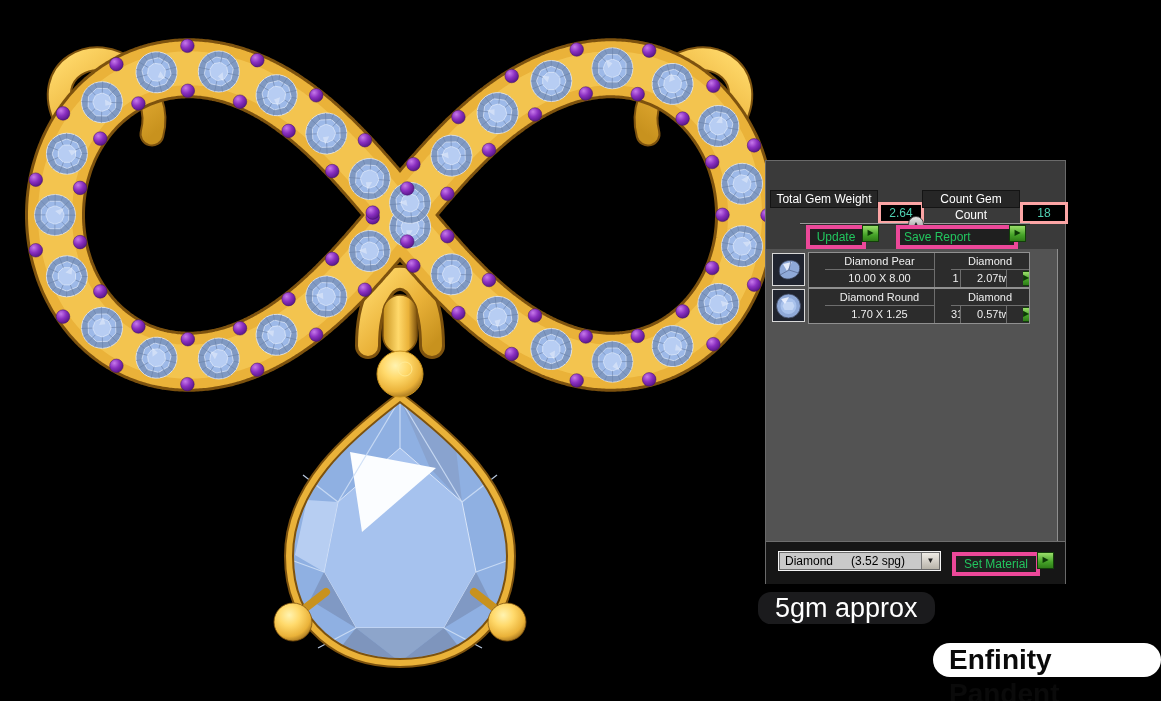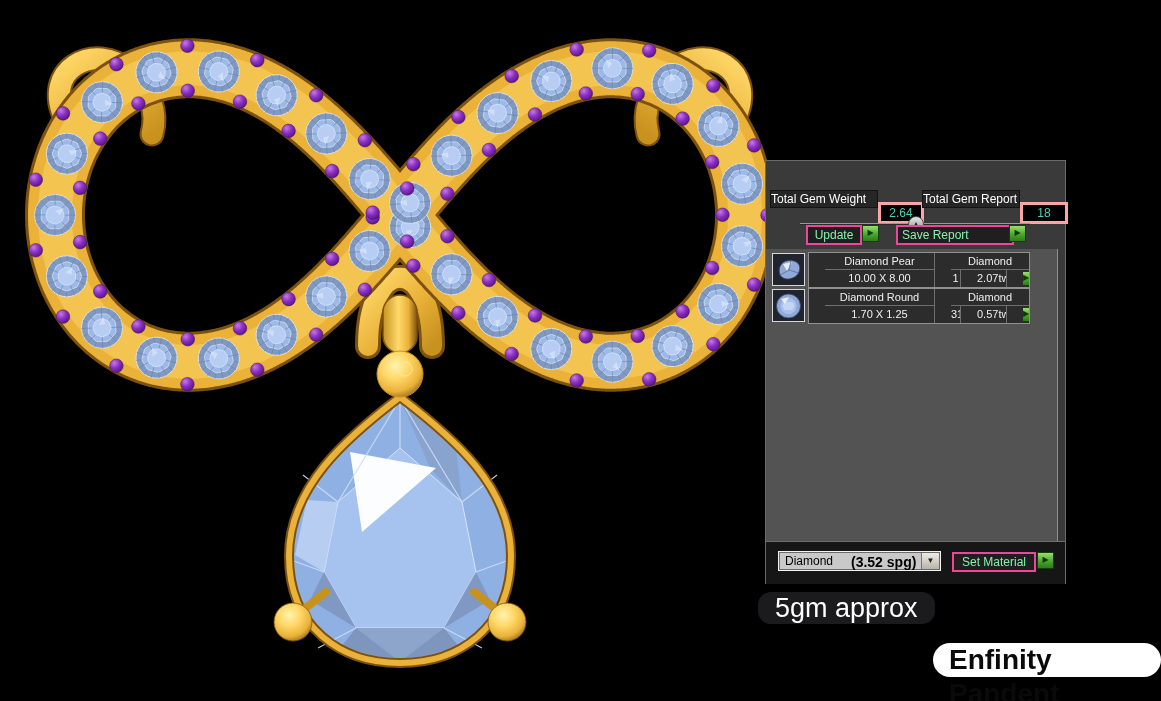--- a/index.html
+++ b/index.html
@@ -19,31 +19,31 @@
   #titlebar .ticon{position:absolute;left:3px;top:2px;width:18px;height:18px;}
   #titlebar .ttext{position:absolute;left:30px;top:4px;font-weight:bold;color:#1b1b1b;
                    font-size:12px;letter-spacing:.2px;}
   #titlebar .tdiv{position:absolute;left:146px;top:4px;width:1px;height:15px;background:#8e8a82;}
   #close-btn{position:absolute;right:5px;top:3px;width:16px;height:14px;
              background:linear-gradient(180deg,#f2efe8,#ccc8be);
              border:1px solid;border-color:#ffffff #6f6b63 #6f6b63 #ffffff;
              color:#b03030;font-weight:bold;font-size:11px;line-height:12px;text-align:center;cursor:pointer;}
 
   .stat-label{top:29px;height:16px;line-height:16px;background:#262626;border:1px solid #141414;
-              color:#fff;}
+              color:#fff;text-align:center;}
   .stat-value{top:41px;height:16px;line-height:16px;background:#000000;border:3px solid #fca5a5;
               color:#4fd0b2;text-align:center;}
 
   #slider-line{left:34px;top:62px;width:230px;height:0;border-top:1px solid #9a9a9a;border-bottom:1px solid #2a2a2a;}
   #slider-knob{left:142px;top:55px;width:14px;height:14px;border-radius:50%;
                background:linear-gradient(180deg,#e8e8e8,#8f8f8f);border:1px solid #4a4a4a;
                color:#222;font-size:7px;line-height:14px;text-align:center;}
 
-  .dk-btn{height:16px;line-height:16px;background:#1f1f1f;border:2px solid #ec4899;
-          color:#86efac;text-align:center;cursor:pointer;}
+  .dk-btn{height:16px;line-height:16px;background:#1f1f1f;border:4px solid #ec4899;
+          color:#22c55e;text-align:center;cursor:pointer;}
   .gbtn{width:15px;height:15px;background:linear-gradient(180deg,#9ade6a,#45a228 60%,#2f7d18);
         border:1px solid #123f0a;color:#0c3a06;font-size:8px;line-height:14px;text-align:center;cursor:pointer;}
 
   #list-area{left:0;top:88px;width:291px;height:292px;background:#535353;
              border-right:1px solid #8f8f8f;border-bottom:1px solid #1d1d1d;}
   .gem-row{position:absolute;left:6px;width:258px;height:36px;cursor:pointer;}
   .thumb{position:absolute;left:0;top:1px;width:31px;height:31px;border:1px solid #d8d8d8;background:#20242f;}
   .rowgrid{position:absolute;left:36px;top:0;width:222px;height:36px;background:#2c2c2c;
            border:1px solid #909090;box-sizing:border-box;display:grid;
            grid-template-columns:126px 26px 46px 22px;grid-template-rows:17px 17px;}
@@ -52,21 +52,21 @@
   .cell.last{border-right:none;}
   .cell.bot{border-bottom:none;}
   .span3{grid-column:2/5;}
   .arrowcell{display:flex;align-items:center;justify-content:center;border-bottom:none;}
 
   #panel-footer{left:0;top:380px;width:299px;height:42px;background:#161616;border-top:1px solid #6e6e6e;}
   #material-dropdown{position:absolute;left:12px;top:9px;width:163px;height:20px;background:#c9c9c9;
                      border:1px solid #f5f5f5;box-shadow:inset 0 0 0 1px #6a6a6a;box-sizing:border-box;
                      color:#000;cursor:pointer;}
   #material-dropdown .mname{position:absolute;left:6px;top:2px;font-size:12px;}
-  #material-dropdown .mdens{position:absolute;left:72px;top:2px;font-size:14px;font-weight:bold;}
+  #material-dropdown .mdens{position:absolute;left:72px;top:2px;font-size:12px;}
   #dd-arrow{position:absolute;right:1px;top:1px;width:17px;height:16px;
             background:linear-gradient(180deg,#efece6,#b8b4aa);border-left:1px solid #777;
             font-size:8px;line-height:16px;text-align:center;color:#222;cursor:pointer;}
 
   
   #weight-note{left:758px;top:592px;height:32px;line-height:32px;padding:0 17px;border-radius:13px;
                background:#1b1b1d;color:#ffffff;font-size:27px;}
   #design-pill{left:933px;top:643px;height:34px;line-height:34px;padding:0 16px;border-radius:17px;
                background:#fff;color:#0a0a0a;font-size:28px;font-weight:600;}
 </style>
@@ -887,21 +887,21 @@
       <rect x="383" y="295" width="34" height="58" rx="17" fill="url(#tubeG)" stroke="#7d520e" stroke-width="1.5"></rect>
       <circle cx="400" cy="374" r="23" fill="url(#ballG)" stroke="#c8921e" stroke-width="1"></circle>
       <circle cx="405" cy="369" r="7" fill="none" stroke="#ffef9f" stroke-width="1" opacity="0.7"></circle>
   </svg>
 
 <div id="gem-panel" class="abs">
 
 
   <div class="abs stat-label" style="left:4px;width:106px;">Total Gem Weight</div>
   <div class="abs stat-value" style="left:112px;width:40px;">2.64</div>
-  <div class="abs stat-label" style="left:156px;width:96px;">Total Gem Report</div>
+  <div class="abs stat-label" style="left:156px;width:96px;">Count Gem Count</div>
   <div class="abs stat-value" style="left:254px;width:42px;">18</div>
 
   <div id="slider-line" class="abs"></div>
   <div id="slider-knob" class="abs">▲</div>
 
   <div class="abs dk-btn" style="left:40px;top:64px;width:52px;">Update</div>
   <div class="abs gbtn" style="left:96px;top:64px;">▶</div>
   <div class="abs dk-btn" style="left:130px;top:64px;width:110px;text-align:left;padding-left:4px;">Save Report</div>
   <div class="abs gbtn" style="left:243px;top:64px;">▶</div>
 

